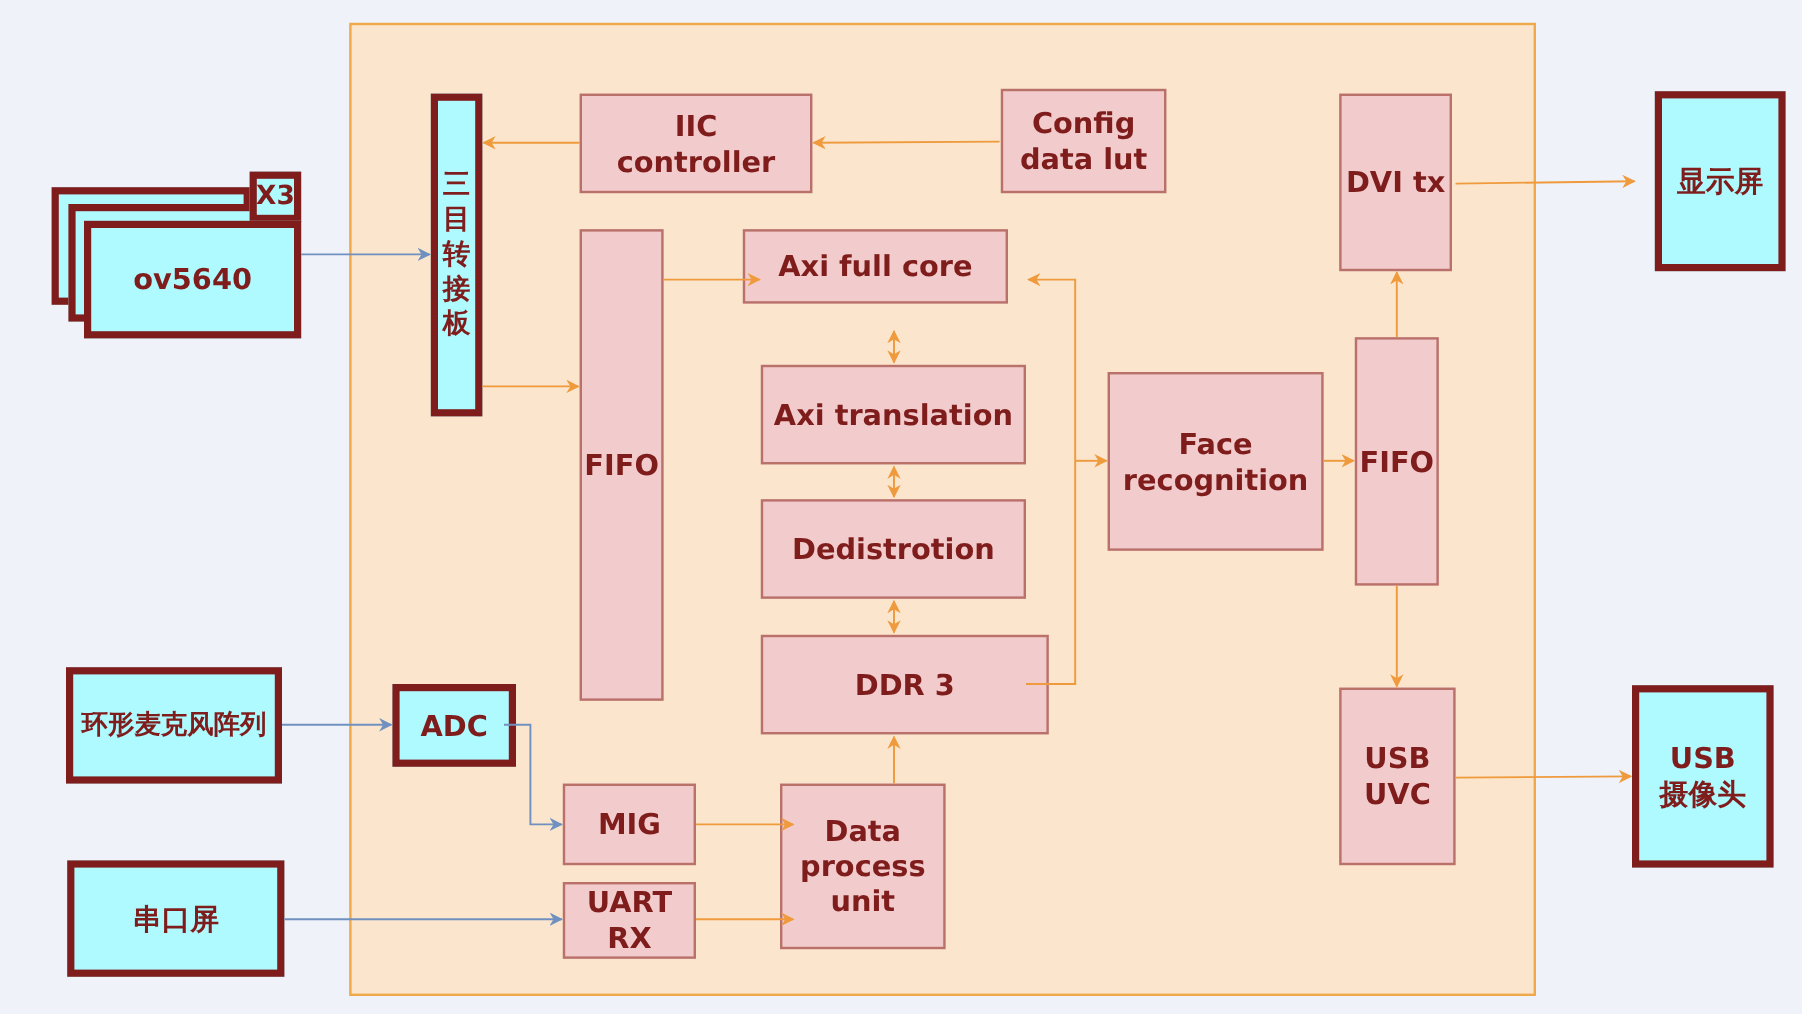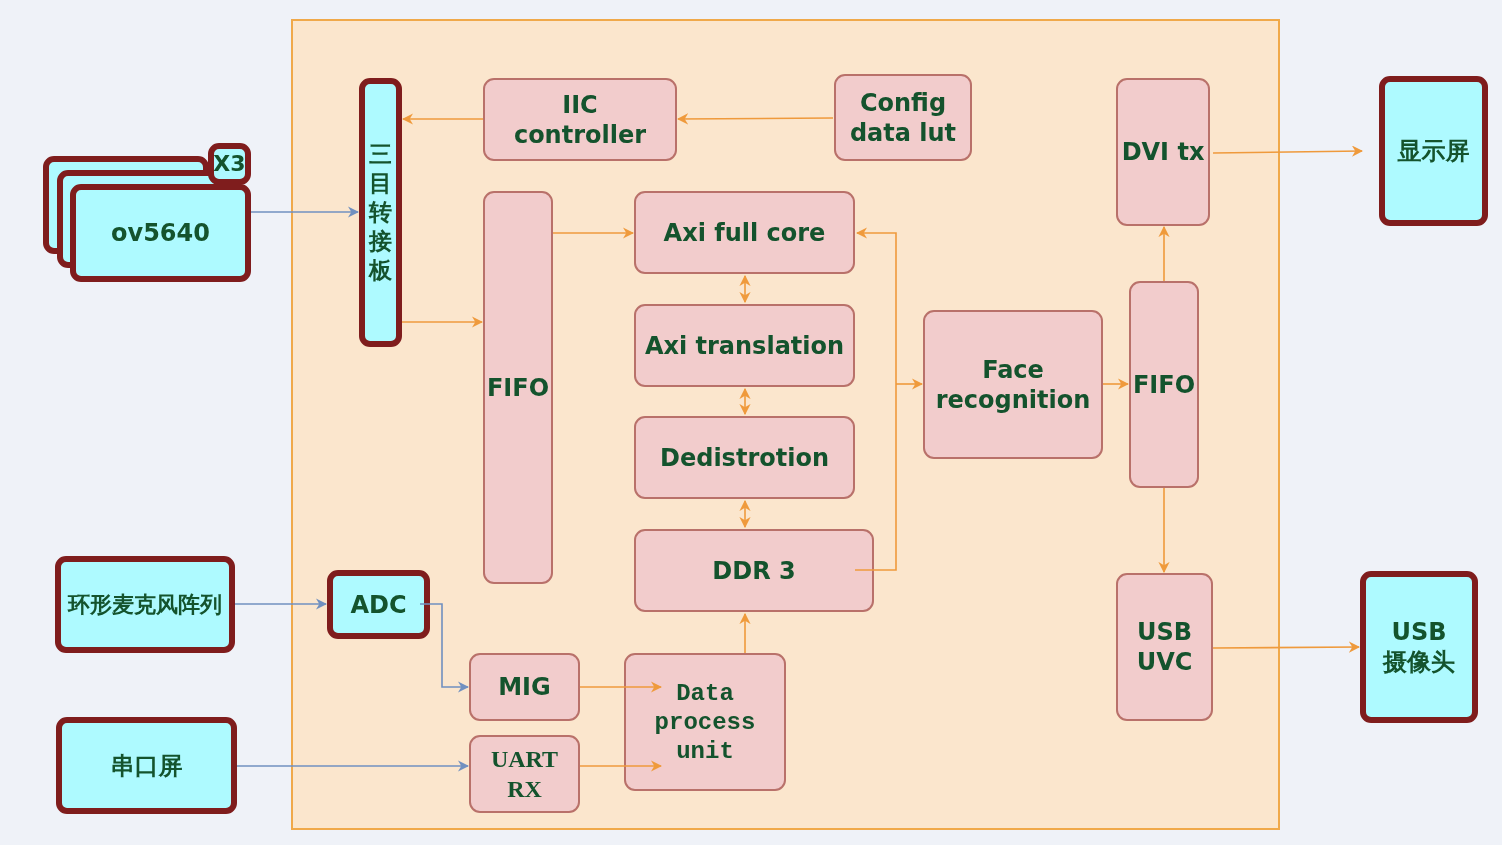--- a/index.html
+++ b/index.html
@@ -8,23 +8,22 @@
     background: #eff2f8;
     font-family: "DejaVu Sans", "Liberation Sans", sans-serif;
   }
   .fpga {
     position: absolute; left: 291px; top: 19px; width: 989px; height: 811px;
     background: #fbe6cd; border: 2px solid #f0a94a; box-sizing: border-box;
   }
   .box {
     position: absolute; box-sizing: border-box;
     display: flex; align-items: center; justify-content: center; text-align: center;
-    font-weight: bold; color: #14532d; font-size: 24px; line-height: 30px;
+    font-weight: bold; color: #7f1d1d; font-size: 24px; line-height: 30px;
     white-space: pre-line;
-    border-radius: 11px;
   }
   .cyan { background: #aefaff; border: 6px solid #7f1d1d; }
   .pink { background: #f2cccc; border: 2px solid #b9716a; }
   .vert { font-size: 23px; line-height: 29px; }
   svg.wires { position: absolute; left: 0; top: 0; width: 1502px; height: 845px; pointer-events: none; }
 </style>
 </head>
 <body>
 
 <div class="fpga"></div>
@@ -40,44 +39,44 @@
 接
 板</div>
 
 <div class="box pink" style="left:483px;top:78px;width:194px;height:83px;">IIC
 controller</div>
 <div class="box pink" style="left:834px;top:74px;width:138px;height:87px;">Config
 data lut</div>
 
 <div class="box pink" style="left:483px;top:191px;width:70px;height:393px;">FIFO</div>
 
-<div class="box pink" style="left:634px;top:191px;width:221px;height:83px;">Axi full core</div>
+<div class="box pink" style="left:619px;top:191px;width:221px;height:62px;">Axi full core</div>
 <div class="box pink" style="left:634px;top:304px;width:221px;height:83px;">Axi translation</div>
 <div class="box pink" style="left:634px;top:416px;width:221px;height:83px;">Dedistrotion</div>
 <div class="box pink" style="left:634px;top:529px;width:240px;height:83px;">DDR 3</div>
 
 <div class="box pink" style="left:923px;top:310px;width:180px;height:149px;">Face
 recognition</div>
 <div class="box pink" style="left:1129px;top:281px;width:70px;height:207px;">FIFO</div>
 
 <div class="box pink" style="left:1116px;top:78px;width:94px;height:148px;">DVI tx</div>
 <div class="box pink" style="left:1116px;top:573px;width:97px;height:148px;">USB
 UVC</div>
 
 <div class="box cyan" style="left:1363px;top:76px;width:109px;height:150px;margin-left:16px;">显示屏</div>
 <div class="box cyan" style="left:1360px;top:571px;width:118px;height:152px;">USB
 摄像头</div>
 
 <div class="box cyan" style="left:55px;top:556px;width:180px;height:97px;font-size:22px;">环形麦克风阵列</div>
 <div class="box cyan" style="left:327px;top:570px;width:103px;height:69px;">ADC</div>
 
 <div class="box pink" style="left:469px;top:653px;width:111px;height:68px;">MIG</div>
-<div class="box pink" style="left:469px;top:735px;width:111px;height:78px;font-family:Liberation Serif, serif;">UART
+<div class="box pink" style="left:469px;top:735px;width:111px;height:64px;">UART
 RX</div>
-<div class="box pink" style="left:624px;top:653px;width:162px;height:138px;line-height:29px;font-family:Liberation Mono, monospace;">Data
+<div class="box pink" style="left:650px;top:653px;width:138px;height:138px;line-height:29px;">Data
 process
 unit</div>
 
 <div class="box cyan" style="left:56px;top:717px;width:181px;height:97px;">串口屏</div>
 
 <svg class="wires">
   <defs>
     <marker id="ao" viewBox="0 0 10 10" refX="9" refY="5" markerWidth="7" markerHeight="7" orient="auto-start-reverse">
       <path d="M0,0 L10,5 L0,10 L3,5 z" fill="#ef9a3c"></path>
     </marker>

